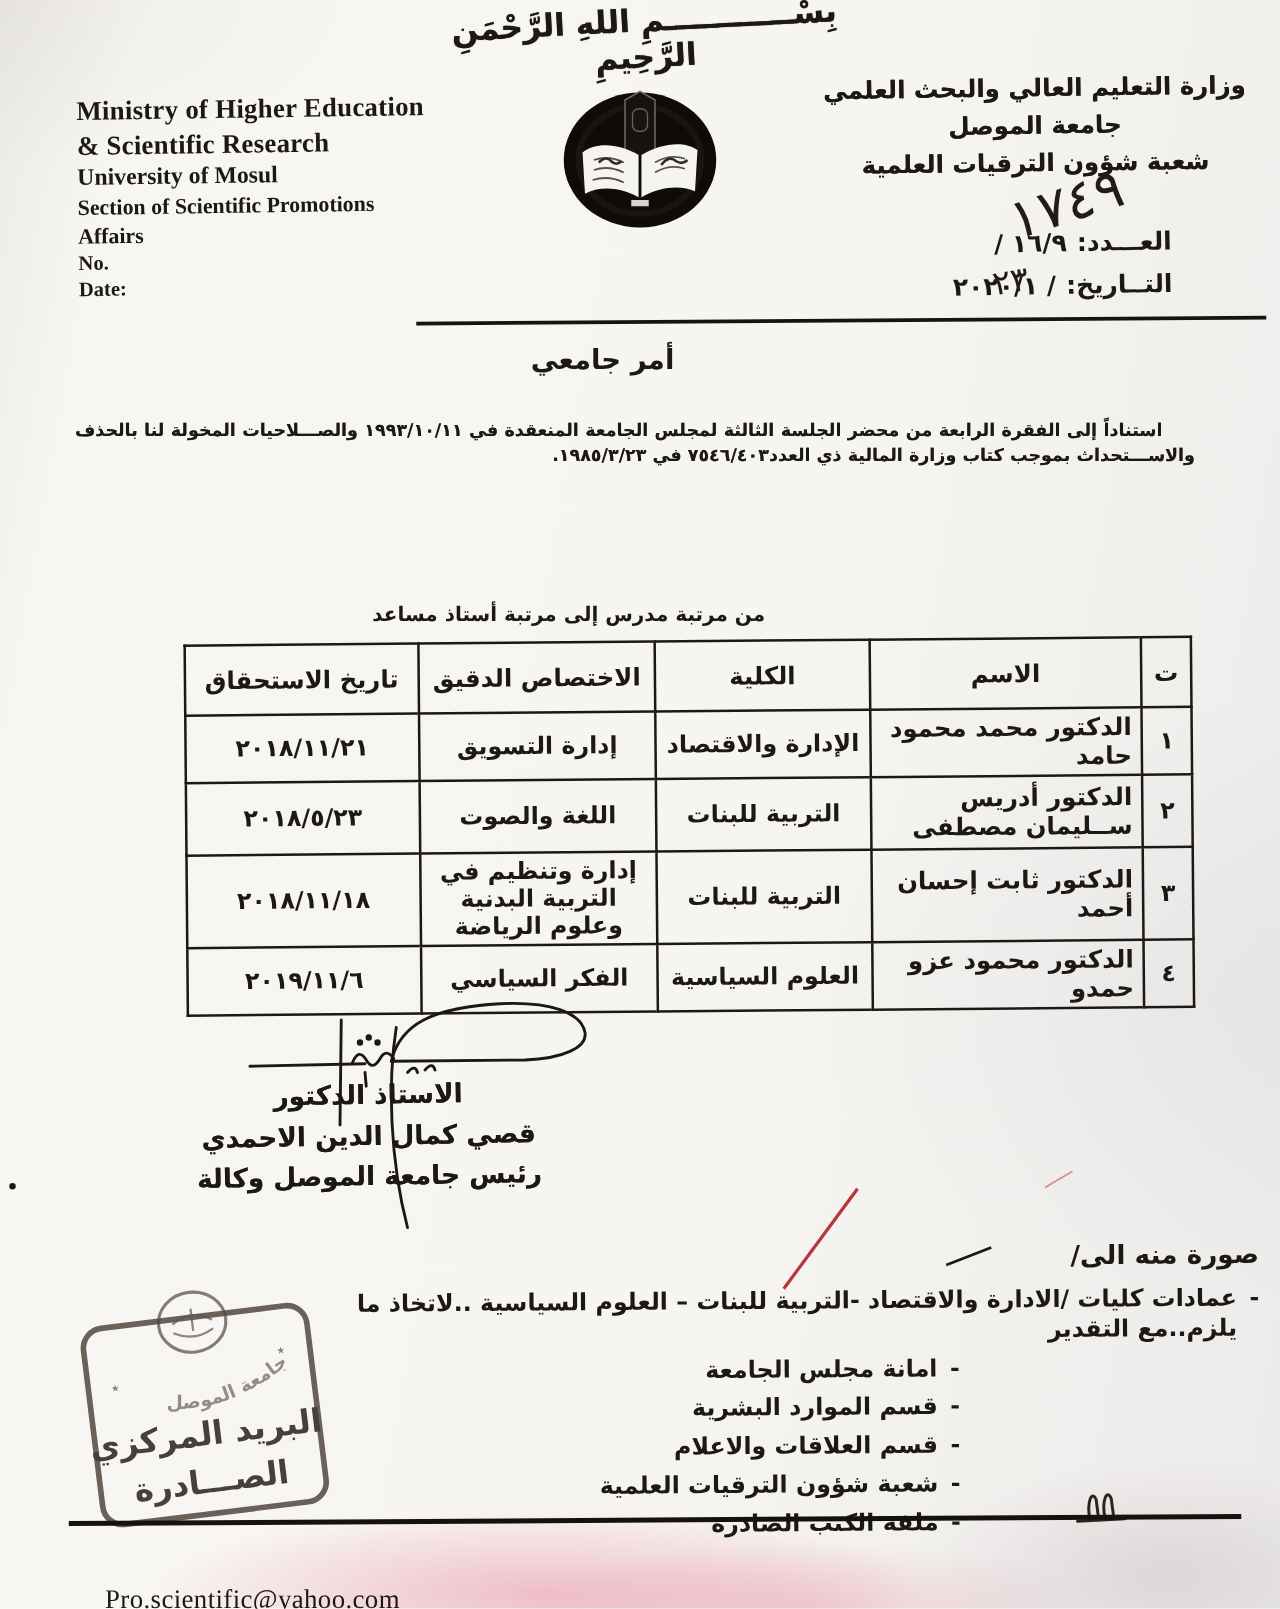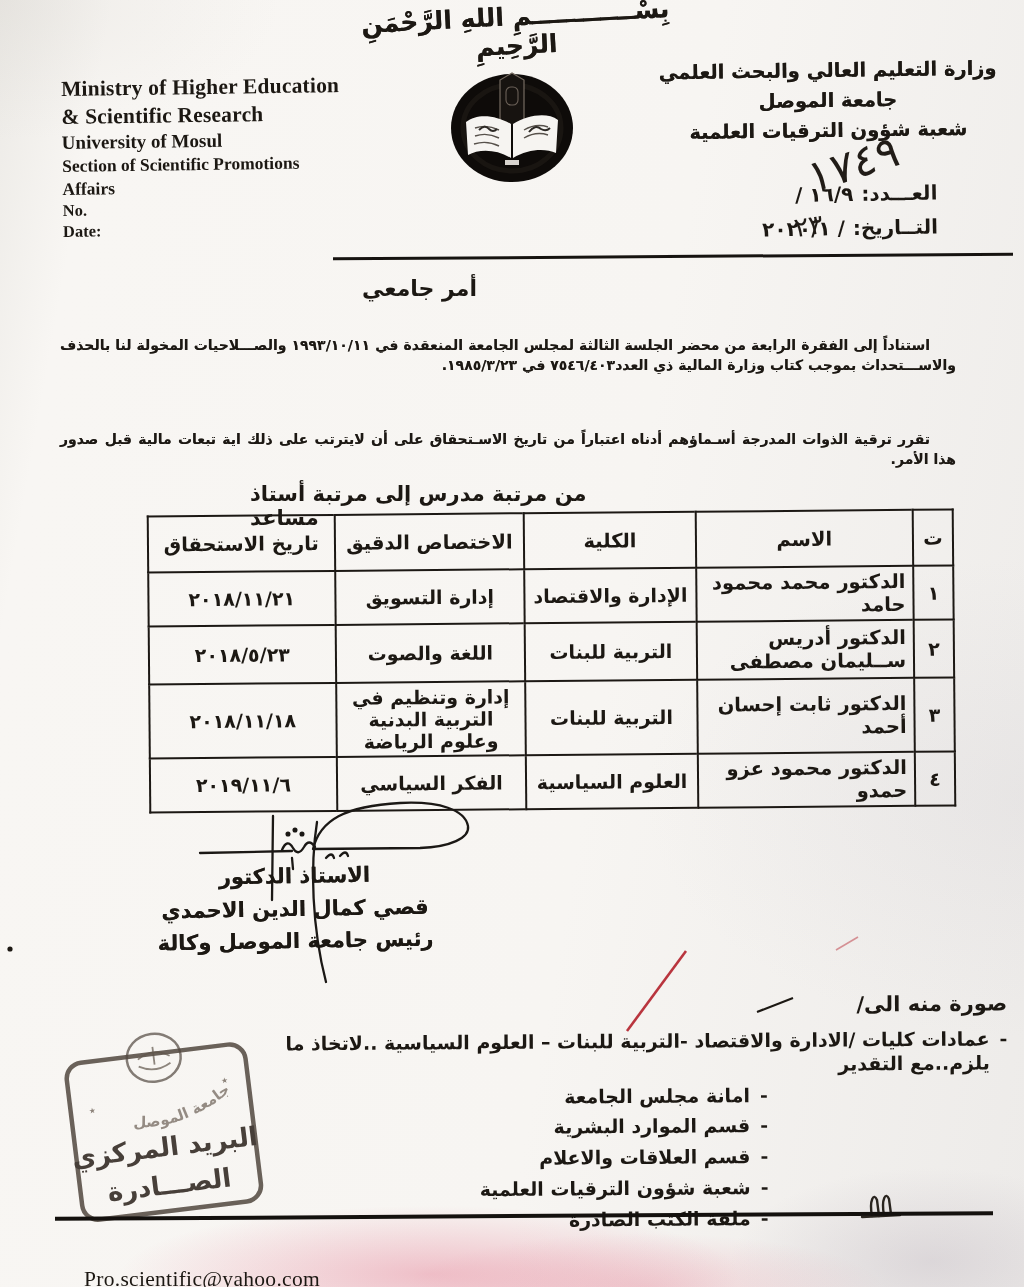--- a/index.html
+++ b/index.html
@@ -28,26 +28,26 @@
   .ar-block{left:636px;top:56px;width:384px;text-align:center;font-weight:700;font-size:19.5px;
     line-height:1.55;transform:rotate(-0.8deg);text-shadow:0 0 .5px rgba(28,24,19,.8);}
   .num-block{right:86px;top:182px;direction:rtl;font-weight:700;font-size:20px;transform:rotate(-1deg);}
   .num-row{display:flex;gap:8px;margin-bottom:10px;justify-content:flex-start;}
   .ltr{direction:ltr;unicode-bidi:bidi-override;}
   .hand{font-weight:400;color:#211c17;}
   .hand-num{left:806px;top:138px;font-size:44px;transform:rotate(-18deg) skewX(-6deg);letter-spacing:4px;}
   .hand-day{left:794px;top:210px;font-size:27px;transform:rotate(-9deg);}
   .hdr-divider{left:333px;top:255px;width:680px;height:3px;background:#161310;transform:rotate(-0.4deg);}
   
-  .doc-title{left:362px;top:276px;width:240px;text-align:left;font-size:22px;font-weight:700;}
+  .doc-title{left:362px;top:276px;width:240px;text-align:center;font-size:22px;font-weight:700;}
   .para{left:60px;width:896px;direction:rtl;text-align:justify;font-size:14px;font-weight:700;
     line-height:1.42;text-indent:26px;text-shadow:0 0 .4px rgba(28,24,19,.6);}
   .p1{top:336px;}
   .p2{top:430px;}
-  .tbl-caption{left:250px;top:482px;width:410px;font-size:21px;font-weight:700;}
+  .tbl-caption{left:250px;top:482px;width:410px;text-align:center;font-size:16px;font-weight:700;}
   table.promo{position:absolute;left:148px;top:512px;width:807px;border-collapse:collapse;direction:rtl;
     transform:rotate(-0.5deg);font-weight:700;}
   table.promo th,table.promo td{border:2px solid #1c1814;padding:3px 7px;}
   table.promo th{font-size:19.5px;height:48px;vertical-align:middle;text-align:center;}
   td.c{text-align:center;font-size:19px;}
   td.name{text-align:right;font-size:19.5px;}
   tr.r1{height:44px;} tr.r2{height:58px;} tr.r3{height:58px;} tr.r4{height:38px;}
   
   .sig-svg{left:180px;top:793px;}
   .sig-block{left:125px;top:860px;width:340px;text-align:center;font-weight:700;font-size:21px;
@@ -111,21 +111,20 @@
       <span class="ltr">٢٠٢٠/١ /</span>
     </div>
   </div>
   <div class="abs hand hand-num">١٧٤٩</div>
   <div class="abs hand hand-day">٢٣</div>
 
   <div class="abs hdr-divider"></div>
 
   <div class="abs doc-title">أمر جامعي</div>
   <div class="abs para p1">استناداً إلى الفقرة الرابعة من محضر الجلسة الثالثة لمجلس الجامعة المنعقدة في ١٩٩٣/١٠/١١ والصـــلاحيات المخولة لنا بالحذف والاســـتحداث بموجب كتاب وزارة المالية ذي العدد٧٥٤٦/٤٠٣ في ١٩٨٥/٣/٢٣.</div>
-  <div class="abs para p2">تقرر ترقية الذوات المدرجة أسـماؤهم أدناه اعتباراً من تاريخ الاسـتحقاق على أن لايترتب على ذلك اية تبعات مالية قبل صدور هذا الأمر.</div>
 
   <div class="abs tbl-caption">من مرتبة مدرس إلى مرتبة أستاذ مساعد</div>
   <table class="promo">
     <colgroup>
         <col style="width:40px">
         <col style="width:218px">
         <col style="width:172px">
         <col style="width:190px">
         <col style="width:187px">
       </colgroup>

